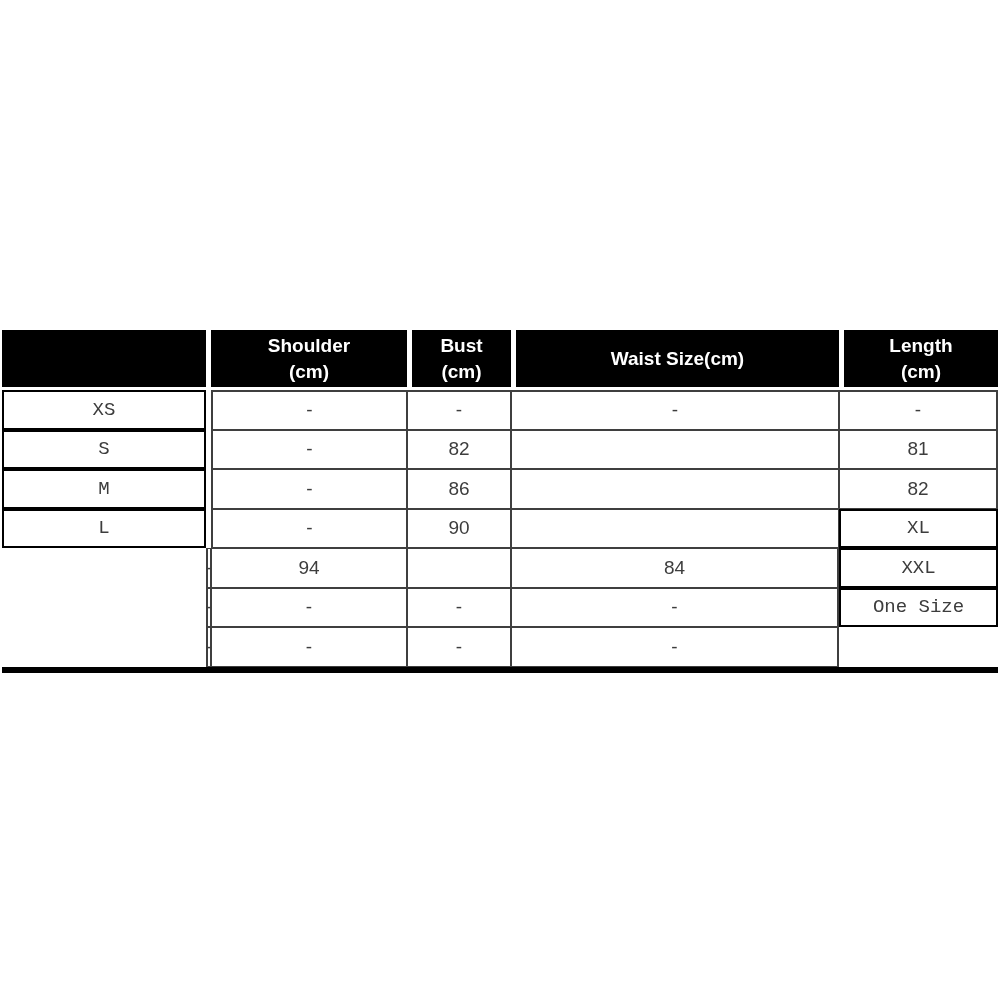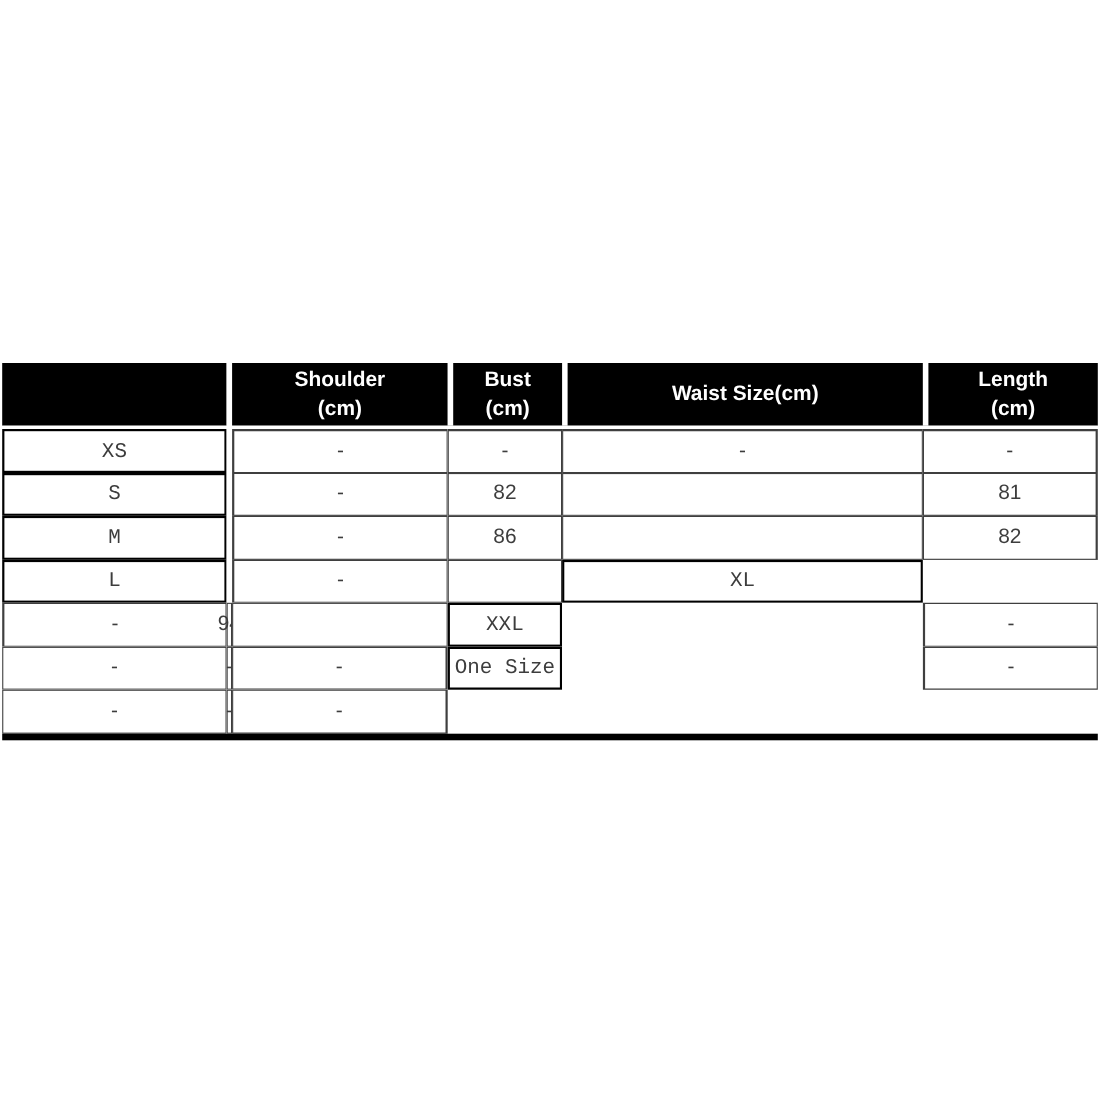--- a/index.html
+++ b/index.html
@@ -120,27 +120,29 @@
     <div class="scell">M</div>
     <div class="spacer"></div>
     <div class="vcell col-first">-</div>
     <div class="vcell">86</div>
     <div class="vcell"></div>
     <div class="vcell col-last">82</div>
 
     <div class="scell">L</div>
     <div class="spacer"></div>
     <div class="vcell col-first">-</div>
+    <div class="vcell">90</div>
     <div class="vcell"></div>
 
     <div class="scell">XL</div>
     <div class="spacer"></div>
     <div class="vcell col-first">-</div>
     <div class="vcell">94</div>
     <div class="vcell"></div>
+    <div class="vcell col-last">84</div>
 
     <div class="scell">XXL</div>
     <div class="spacer"></div>
     <div class="vcell col-first">-</div>
     <div class="vcell">-</div>
     <div class="vcell">-</div>
     <div class="vcell col-last">-</div>
 
     <div class="scell">One Size</div>
     <div class="spacer"></div>

